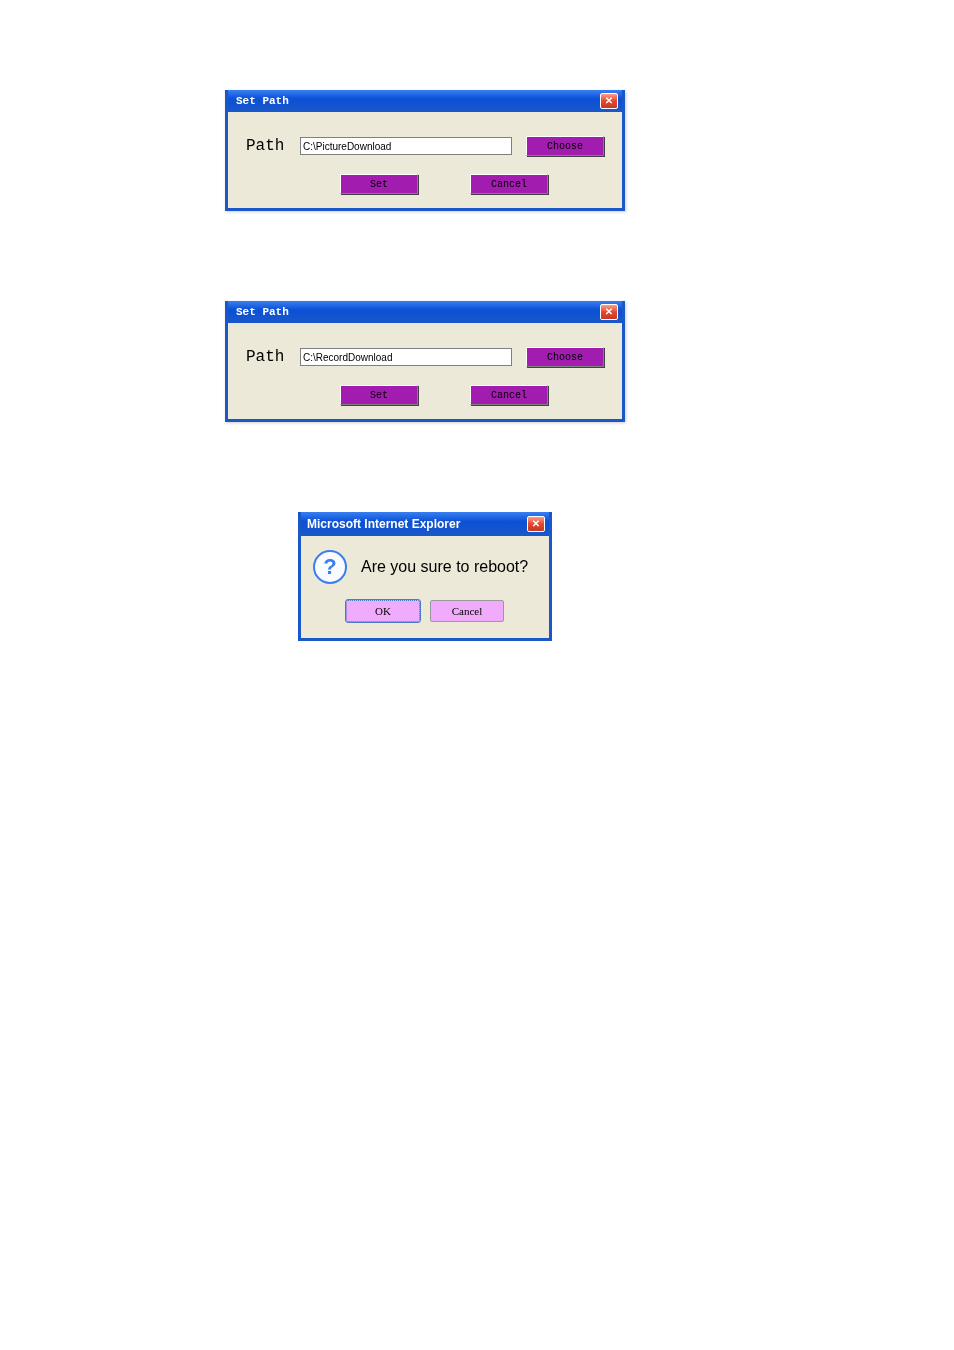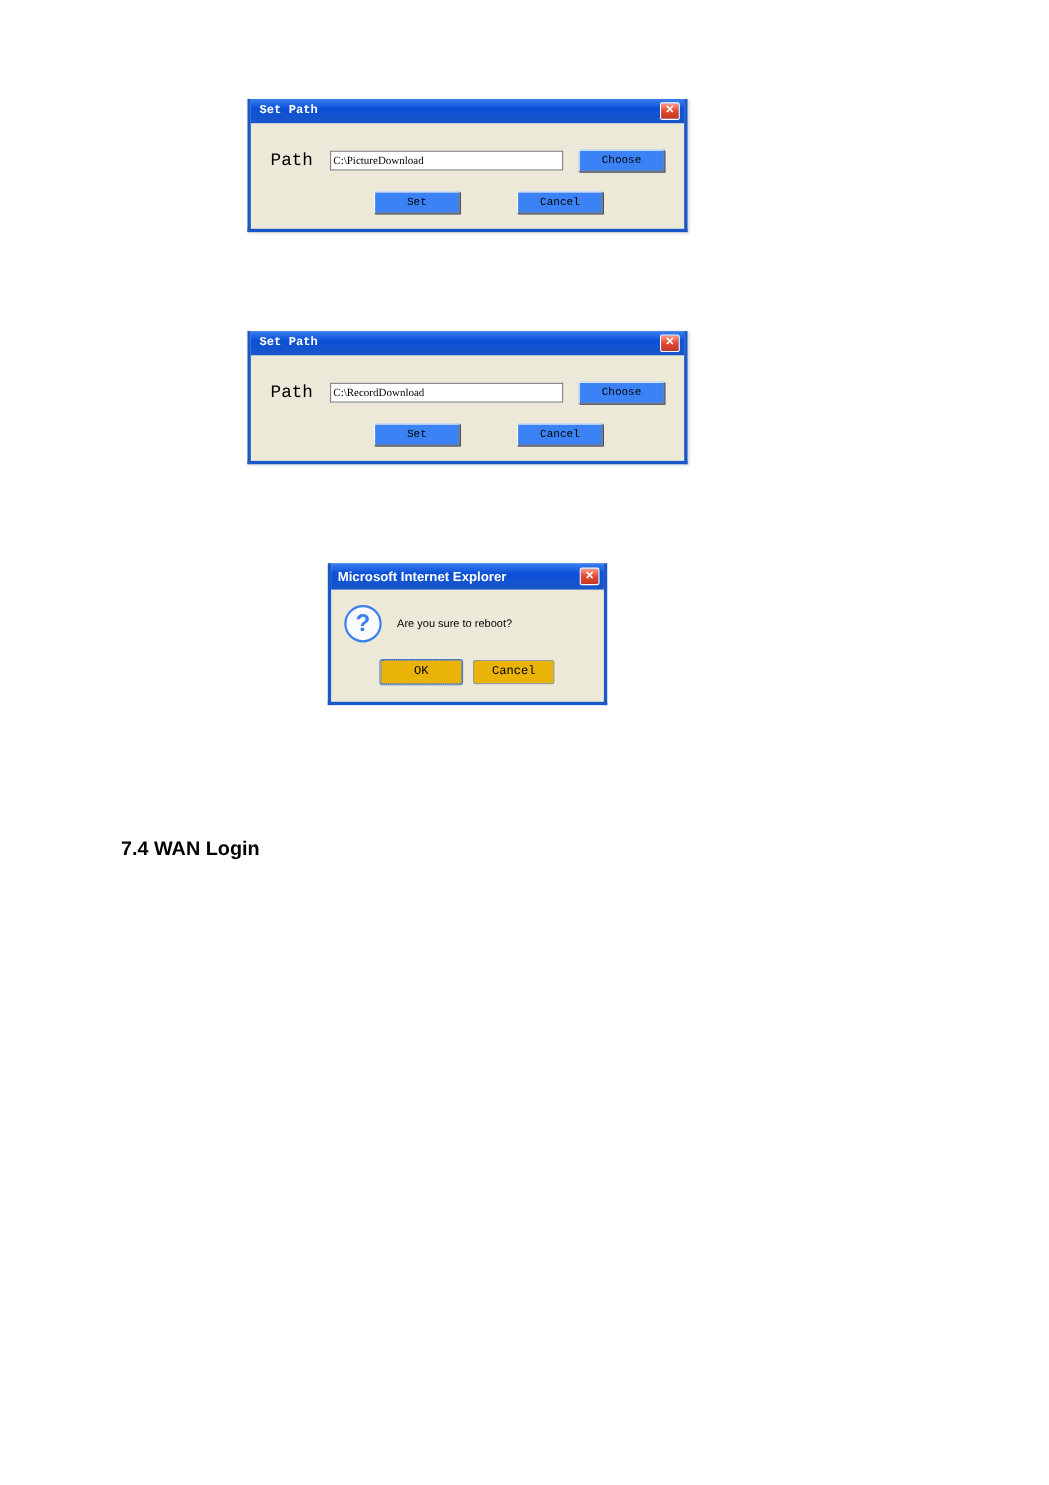--- a/index.html
+++ b/index.html
@@ -70,27 +70,27 @@
     font-family: "Courier New", monospace;
     color: #000;
     text-align: left;
   }
   .path-input {
     flex: 1;
     height: 16px;
     border: 1px solid #808080;
     background: #ffffff;
     font-size: 10px;
-    font-family: Liberation Serif, serif;
+    font-family: Liberation Sans, sans-serif;
     padding: 0 2px;
     color: #000;
   }
   .xp-btn {
     height: 18px;
-    background: #3b82f6;
+    background: #a21caf;
     border-top: 1px solid #ffffff;
     border-left: 1px solid #ffffff;
     border-right: 1px solid #808080;
     border-bottom: 1px solid #808080;
     font-size: 10px;
     font-family: "Courier New", monospace;
     display: inline-flex;
     align-items: center;
     justify-content: center;
     padding: 0 10px;
@@ -158,37 +158,37 @@
   }
   .ie-icon-q {
     color: #3a7ff0;
     font-size: 22px;
     font-weight: bold;
     font-family: Arial, sans-serif;
     line-height: 1;
   }
   .ie-msg {
     font-family: Tahoma, sans-serif;
-    font-size: 10px;
+    font-size: 16px;
     color: #000;
   }
   .ie-btn-row {
     display: flex;
     justify-content: center;
     gap: 10px;
     margin-top: 16px;
     padding-bottom: 10px;
   }
   .ie-btn {
     width: 72px;
     height: 20px;
-    background: #eab308;
+    background: #f0abfc;
     border: 1px solid #9a9a9a;
     border-radius: 2px;
-    font-family: Liberation Mono, monospace;
+    font-family: Liberation Serif, serif;
     font-size: 11px;
     display: inline-flex;
     align-items: center;
     justify-content: center;
   }
   .ie-btn.default {
     border: 1px dotted #4a7ac8;
     outline: 1px solid #4a7ac8;
   }
 
@@ -281,15 +281,14 @@
               <span>OK</span>
             </div>
           <div class="ie-btn">
               <span>Cancel</span>
             </div>
         </div>
       </div>
     </div>
   </div>
 
-  <div class="heading">7.4  WAN Login</div>
 
 </div>
 
 </body></html>

